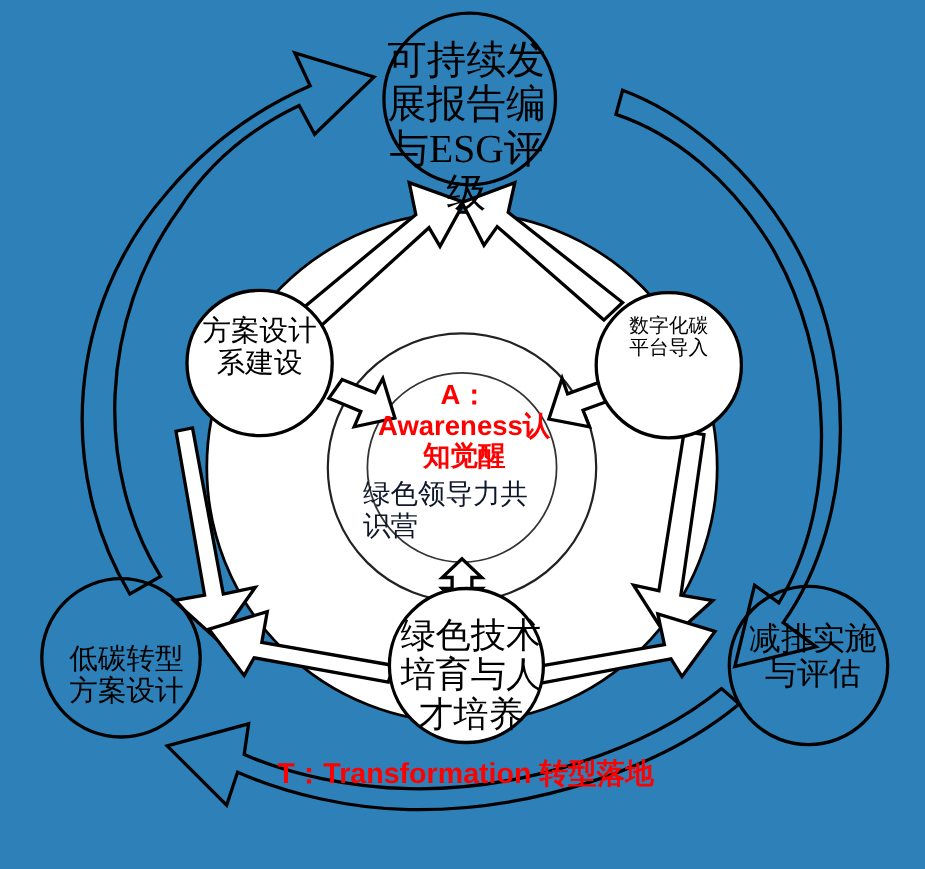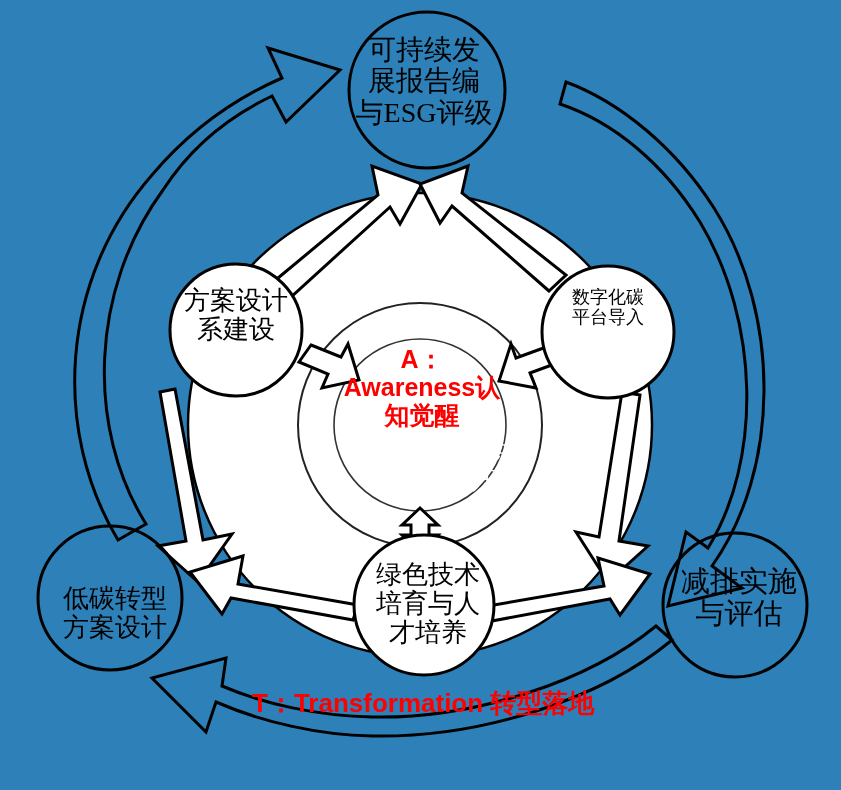--- a/index.html
+++ b/index.html
@@ -24,34 +24,34 @@
     position: absolute;
     text-align: center;
     color: #000000;
     font-family: "Liberation Serif", serif;
     line-height: 1.12;
     pointer-events: none;
     white-space: pre-line;
   }
   .node-label.n-top {
     left: 352px; top: 34px; width: 144px;
-    font-size: 28px;
+    font-size: 36px;
   }
   .node-label.n-left {
     left: 166px; top: 286px; width: 140px;
     font-size: 26px;
   }
   .node-label.n-right {
     left: 538px; top: 288px; width: 140px;
     font-size: 18px;
     font-family: Liberation Mono, monospace;
   }
   .node-label.n-bottom {
     left: 358px; top: 560px; width: 140px;
-    font-size: 26px;
+    font-size: 32px;
   }
   .node-label.n-bl {
     left: 40px; top: 584px; width: 150px;
     font-size: 26px;
   }
   .node-label.n-br {
     left: 664px; top: 565px; width: 150px;
     font-size: 29px;
     font-family: Liberation Serif, serif;
   }
@@ -63,23 +63,23 @@
     font-family: "Liberation Sans", sans-serif;
     font-weight: bold;
     font-size: 25px;
     line-height: 1.12;
     white-space: pre-line;
     pointer-events: none;
   }
   .core-black {
     position: absolute;
     left: 330px; top: 437px; width: 186px;
-    text-align: right;
-    color: #ffffff;
-    font-family: Liberation Serif, serif;
+    text-align: left;
+    color: #0f172a;
+    font-family: Liberation Mono, monospace;
     font-size: 25px;
     line-height: 1.14;
     white-space: pre-line;
     pointer-events: none;
   }
   .band-label {
     position: absolute;
     color: #FF0000;
     font-family: "Liberation Sans", sans-serif;
     font-weight: bold;

